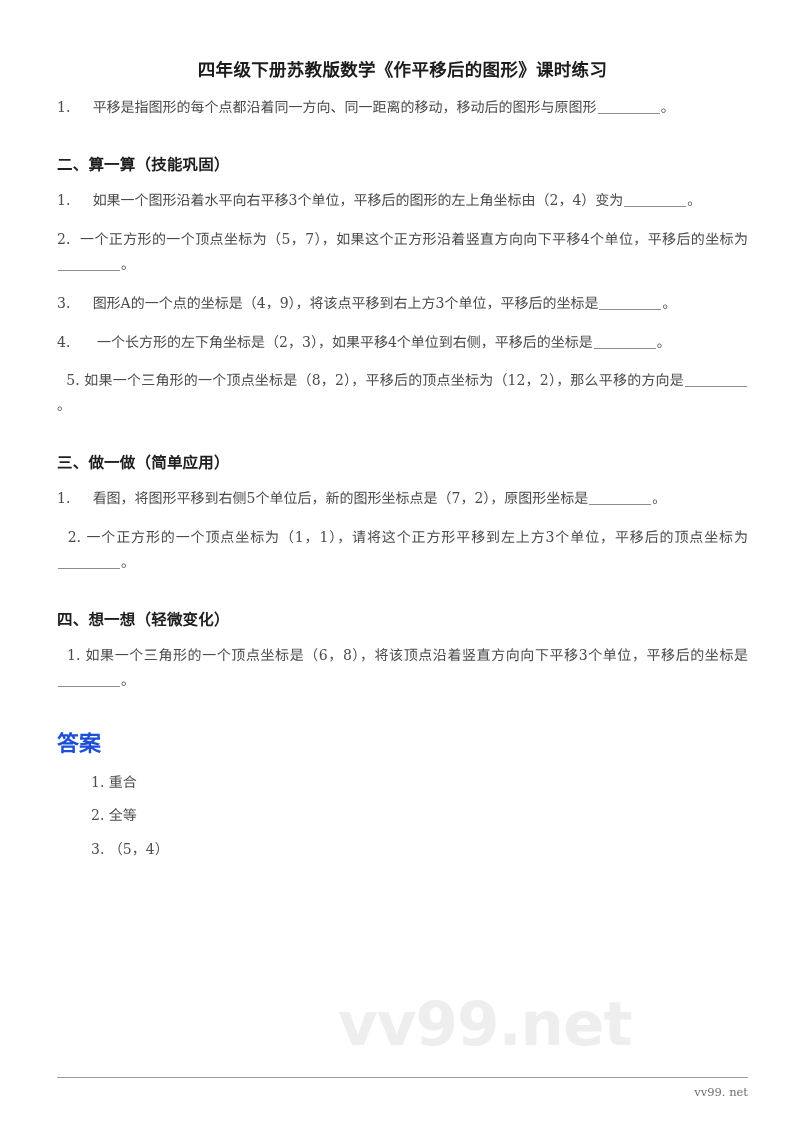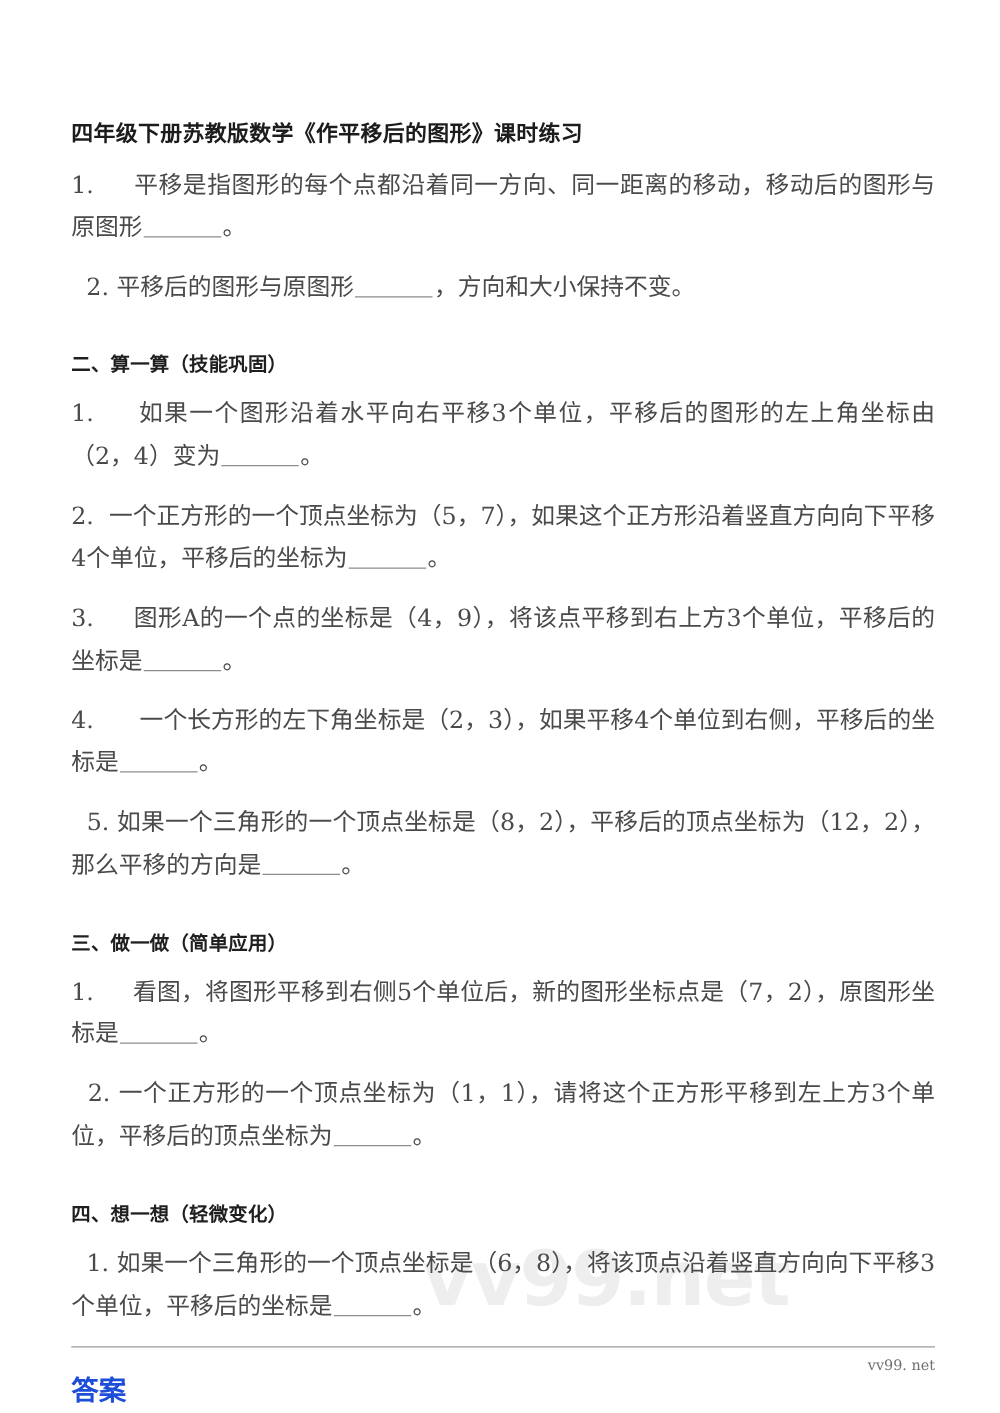--- a/index.html
+++ b/index.html
@@ -36,43 +36,43 @@
   
   .content {
     position: absolute;
     left: 57px;
     top: 0;
     width: 691px;
     z-index: 2;
   }
 
   .doc-title {
-    text-align: left;
+    text-align: center;
     font-size: 17.5px;
     font-weight: bold;
     color: #1c1c1c;
-    margin-top: 93px;
+    margin-top: 56px;
     letter-spacing: 0.3px;
   }
 
   .section-heading {
     font-size: 15.5px;
     font-weight: bold;
     color: #1f1f1f;
     letter-spacing: 0.2px;
   }
 
   .answers-heading {
     font-size: 22px;
     font-weight: bold;
     color: #1d4ed8;
   }
 
   .q {
-    font-size: 19px;
+    font-size: 14px;
     line-height: 1.78;
     text-align: justify;
     text-justify: inter-ideograph;
     color: #4a4a4a;
   }
 
   .q .num-pad { white-space: pre; }
 
   .blank {
     display: inline-block;
@@ -125,23 +125,20 @@
 
   <div class="watermark">vv99.net</div>
 
   <div class="content">
 
     <div class="doc-title">四年级下册苏教版数学《作平移后的图形》课时练习</div>
 
     <div class="q q-gap">
       <span class="num-pad">1.</span><span class="num-pad">     </span><span>平移是指图形的每个点都沿着同一方向、同一距离的移动，移动后的图形与原图形</span><span class="blank"></span><span>。</span>
     </div>
-    <div class="q q-gap">
-      <span class="num-pad">  </span><span>2.</span><span class="num-pad"> </span><span>平移后的图形与原图形</span><span class="blank"></span><span>，方向和大小保持不变。</span>
-    </div>
 
     <div class="section-heading s-head">二、算一算（技能巩固）</div>
     <div class="q q-gap">
       <span class="num-pad">1.</span><span class="num-pad">     </span><span>如果一个图形沿着水平向右平移3个单位，平移后的图形的左上角坐标由（2，4）变为</span><span class="blank"></span><span>。</span>
     </div>
     <div class="q q-gap">
       <span>2.</span><span class="num-pad">  </span><span>一个正方形的一个顶点坐标为（5，7），如果这个正方形沿着竖直方向向下平移4个单位，平移后的坐标为</span><span class="blank"></span><span>。</span>
     </div>
     <div class="q q-gap">
       <span class="num-pad">3.</span><span class="num-pad">     </span><span>图形A的一个点的坐标是（4，9），将该点平移到右上方3个单位，平移后的坐标是</span><span class="blank"></span><span>。</span>

